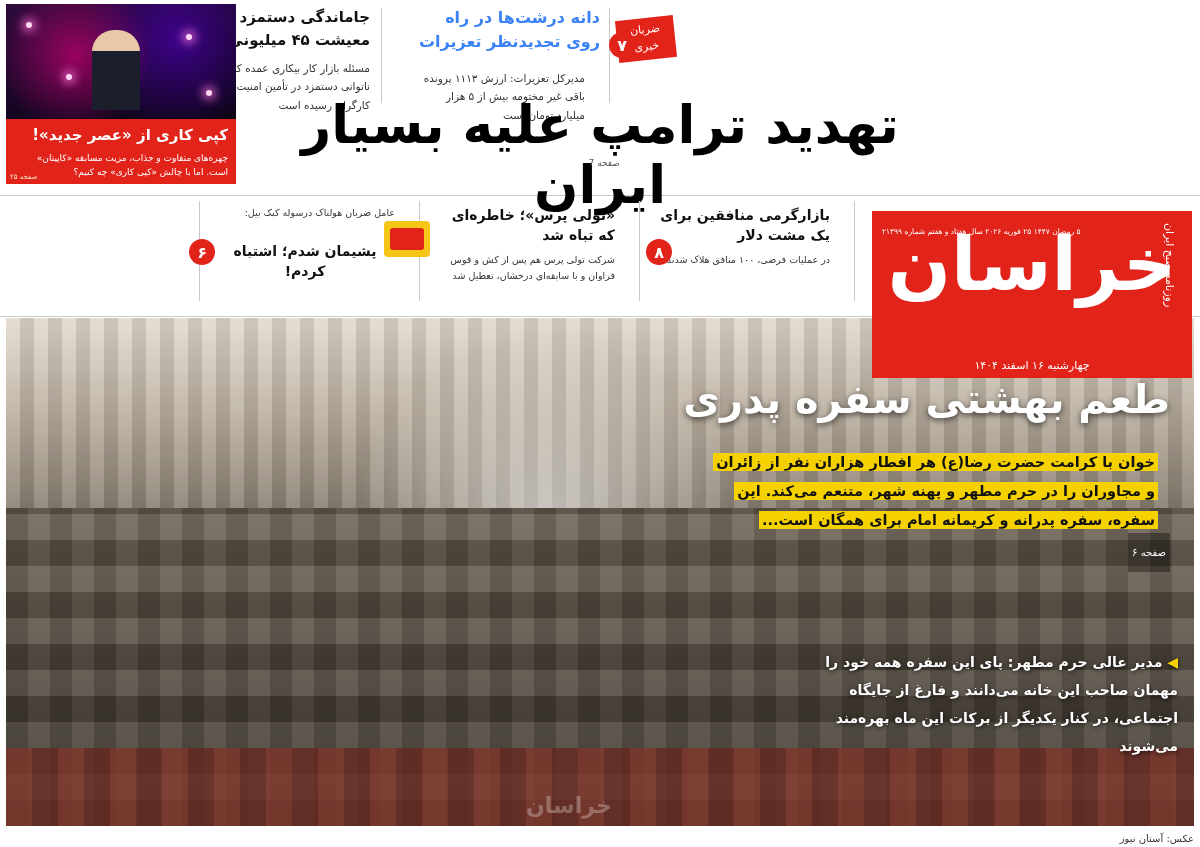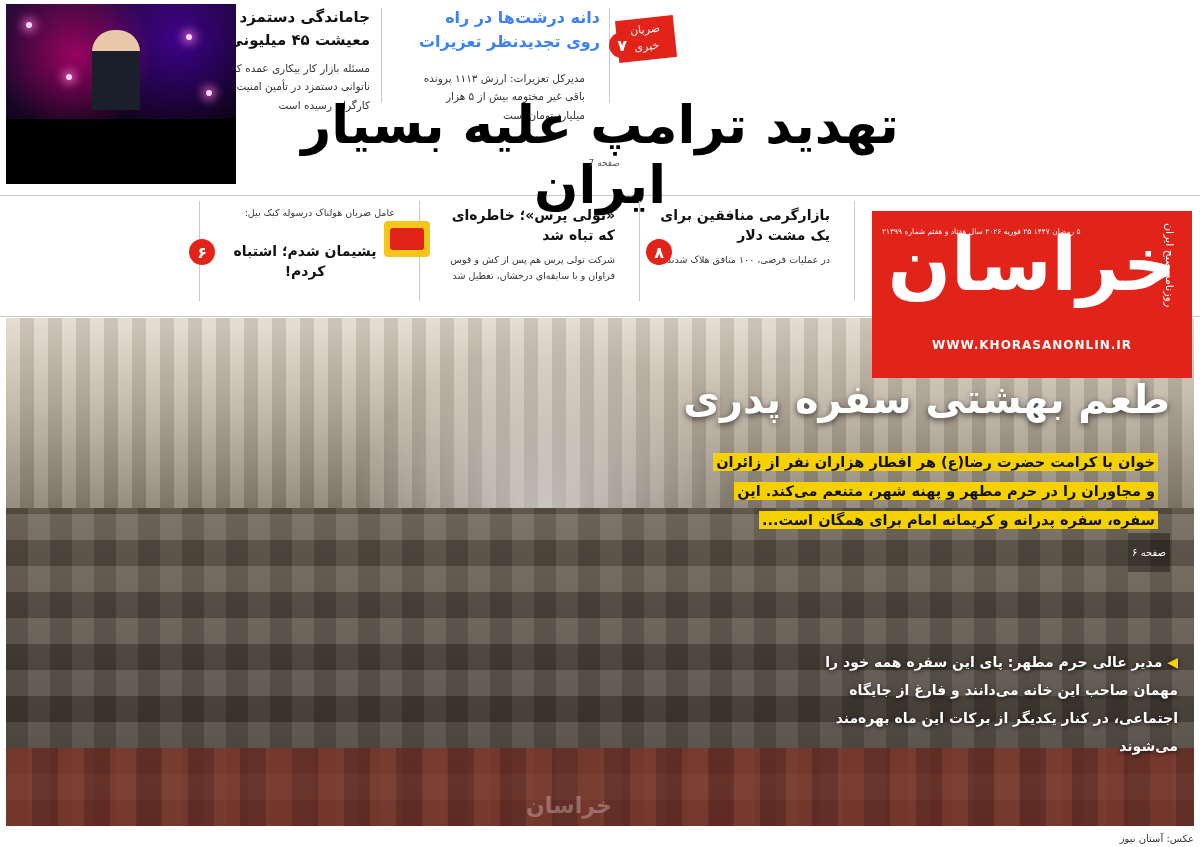--- a/index.html
+++ b/index.html
@@ -138,20 +138,25 @@
       <p>مسئله بازار کار بیکاری عمده کرده و به ناتوانی دستمزد در تأمین امنیت اقتصادی کارگران رسیده است</p>
     </div>
 
     <div class="tvcard">
       <div class="tvphoto">
         <span class="spot" style="left:20px;top:18px;"></span>
         <span class="spot" style="left:180px;top:30px;"></span>
         <span class="spot" style="left:60px;top:70px;"></span>
         <span class="spot" style="left:200px;top:86px;"></span>
       </div>
+      <div class="tvcap">
+        <h4>کپی کاری از «عصر جدید»!</h4>
+        <p>چهره‌های متفاوت و جذاب، مزیت مسابقه «کاپیتان» است. اما با چالش «کپی کاری» چه کنیم؟</p>
+        <span class="tvpagetag">صفحه ۲۵</span>
+      </div>
     </div>
 
     <div class="headline">
       <h1>تهدید ترامپ علیه بسیار ایران</h1>
       <span class="pg">صفحه 7</span>
     </div>
   </div>
 
   <div class="secondstrip">
 
@@ -178,21 +183,21 @@
     </div>
     <div class="num-badge" style="right:985px;top:42px;">۶</div>
 
     <div class="masthead">
       <div class="mast-sub">روزنامه صبح ایران</div>
       <div class="mast-left-meta">۵ رمضان ۱۴۴۷
 ۲۵ فوریه ۲۰۲۶
 سال هفتاد و هفتم
 شماره ۲۱۳۹۹</div>
       <div class="mast-title">خراسان</div>
-      <div class="mast-url">WWW.KHORASANONLIN.IR</div>
+      <div class="mast-date">چهارشنبه ۱۶ اسفند ۱۴۰۴</div>
     </div>
   </div>
 
   <div class="photo">
     <div class="crowd"></div>
     <div class="shrine"></div>
     <div class="rows"></div>
     <div class="rug"></div>
     <div class="wm">خراسان</div>
 

